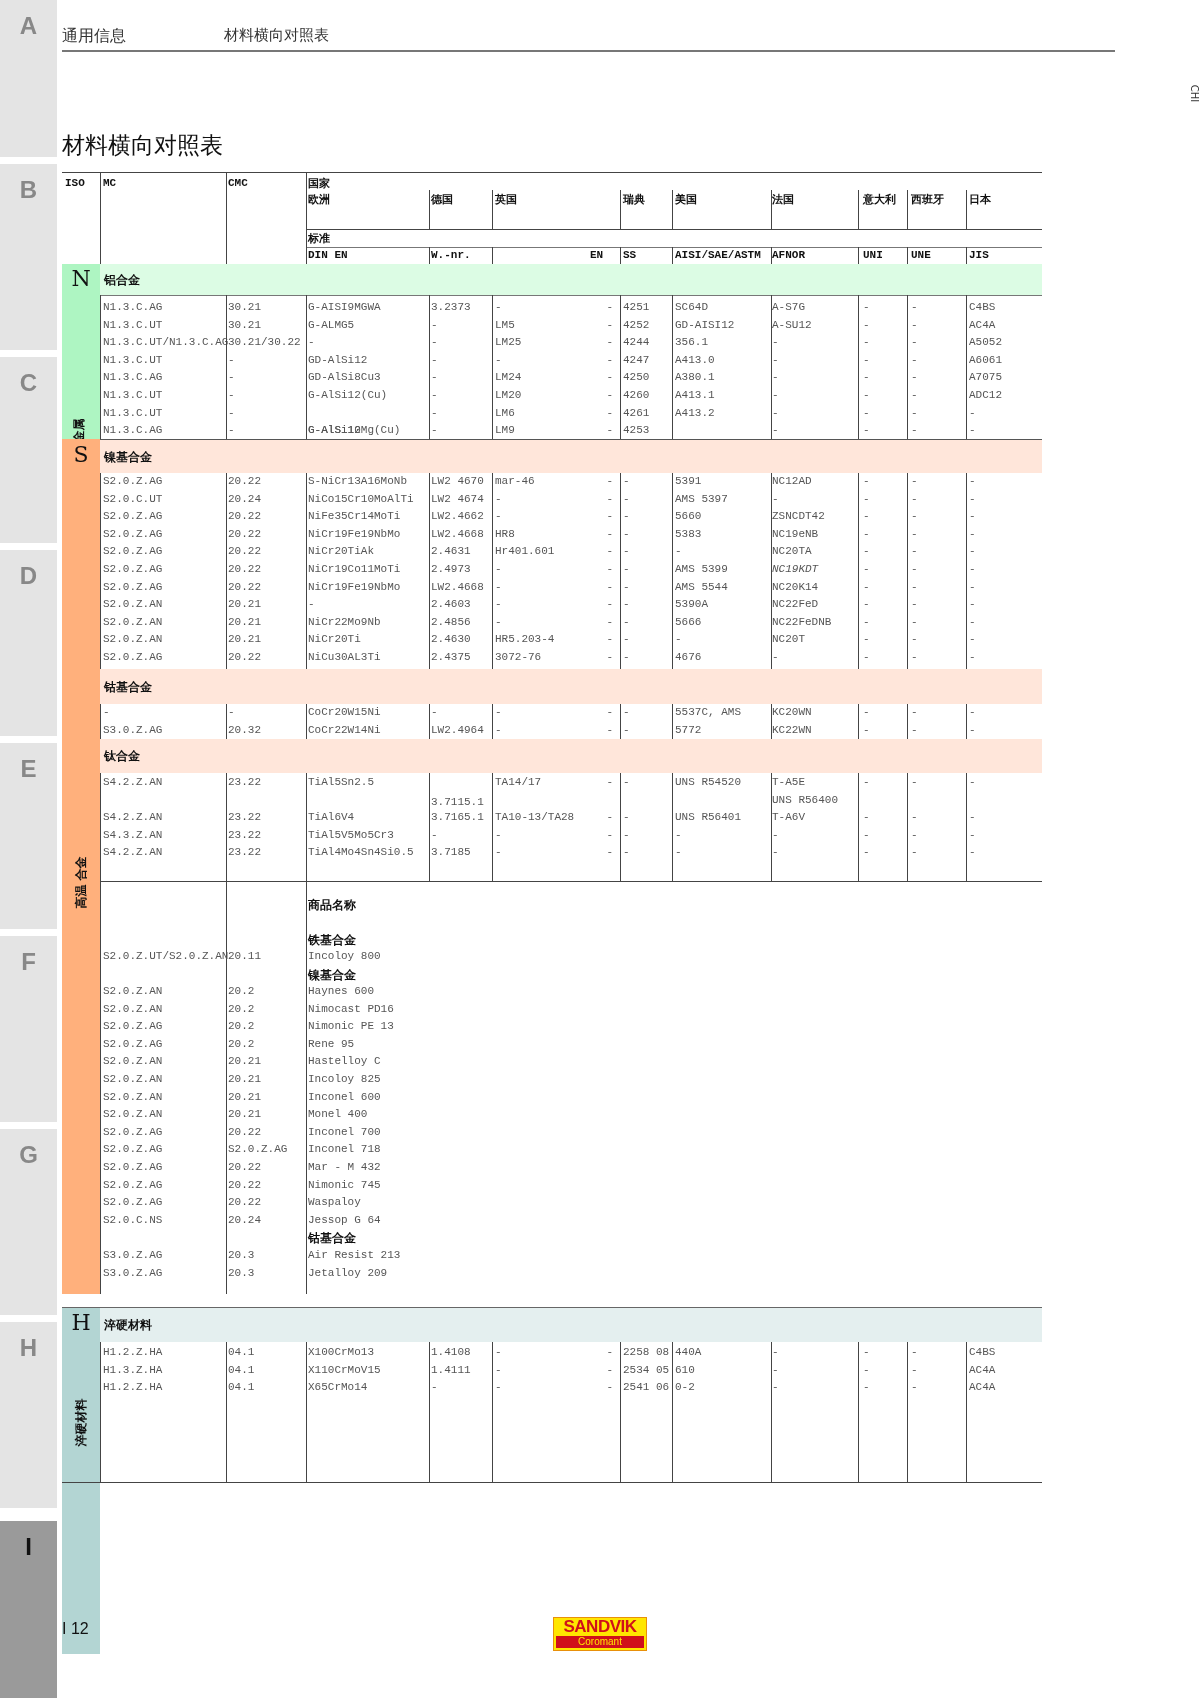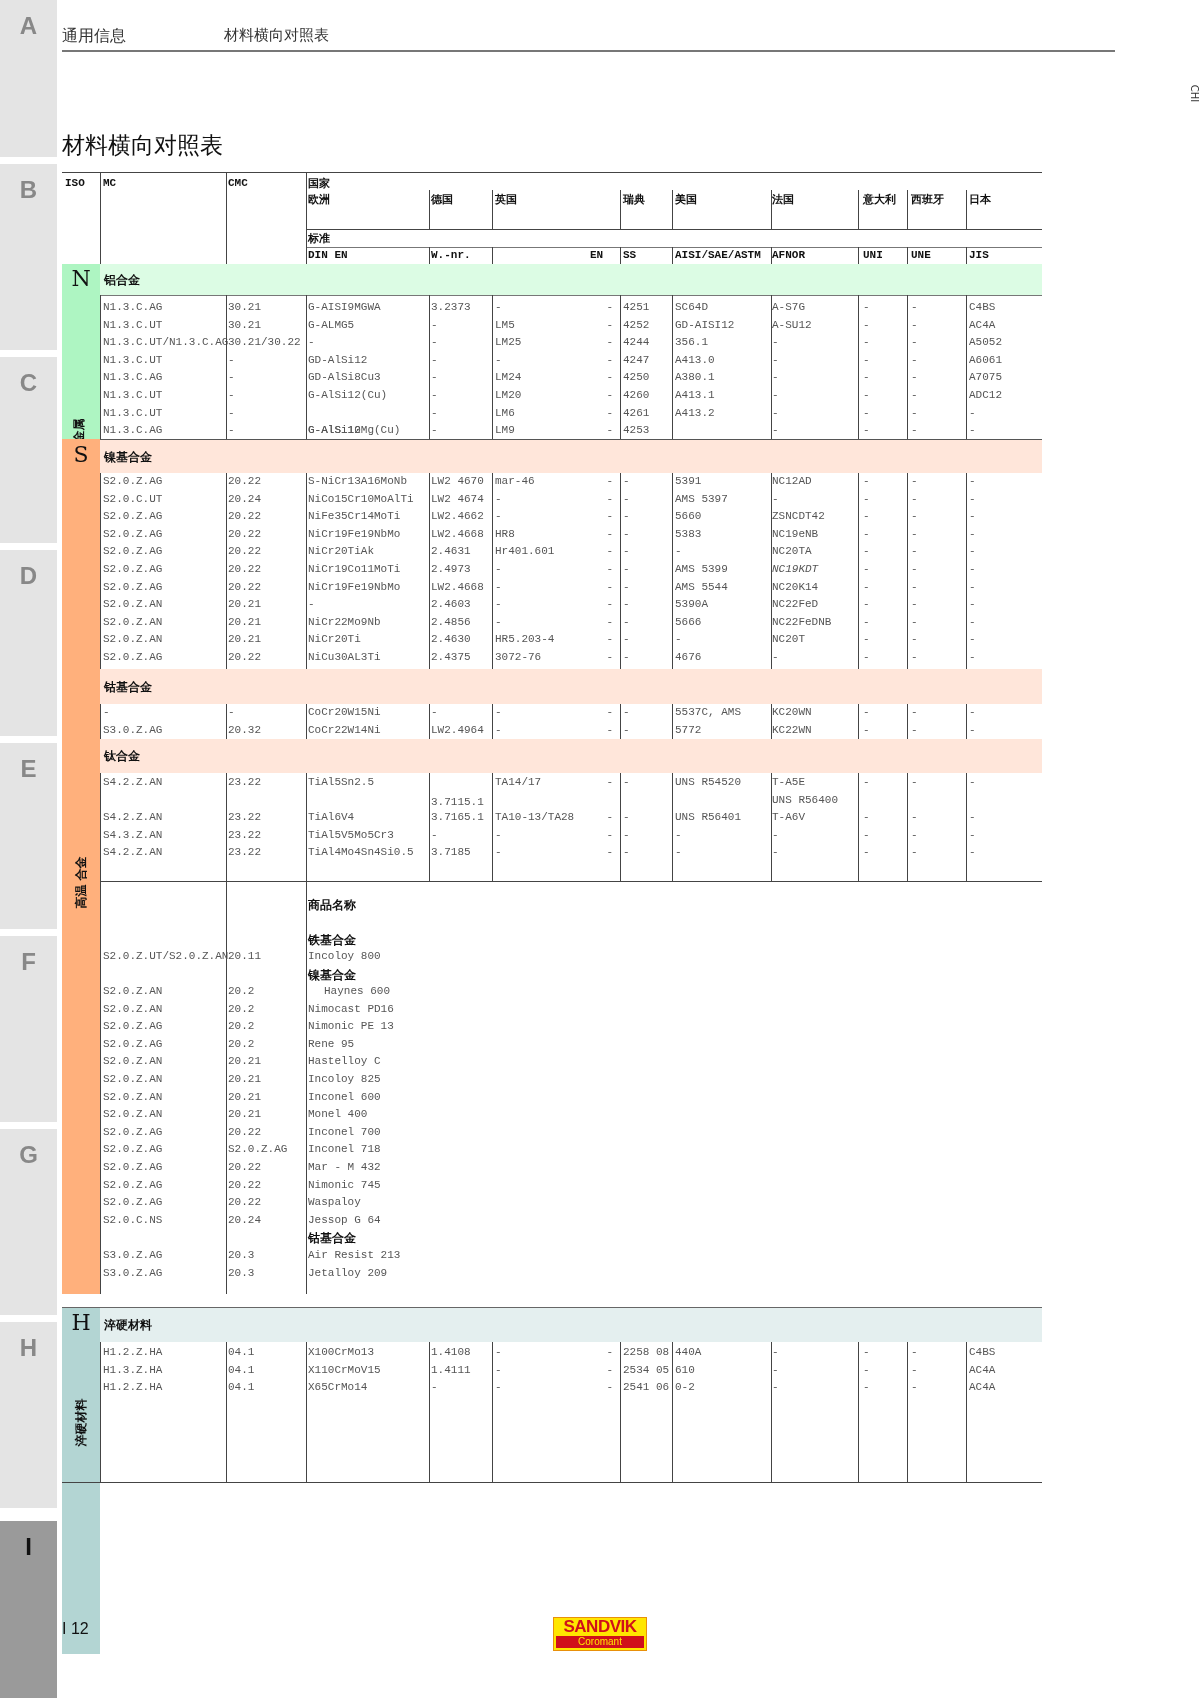--- a/index.html
+++ b/index.html
@@ -464,21 +464,21 @@
     <div class="vline" style="left: 164px; top: 709px; height: 413px;"></div>
     <div class="vline" style="left: 244px; top: 709px; height: 413px;"></div>
     <div class="trade-hdr" style="left: 246px; top: 725px;">商品名称</div>
     <div class="trade-hdr" style="left: 246px; top: 760px;">铁基合金</div>
     <div class="cell" style="left: 41px; top: 776px;">S2.0.Z.UT/S2.0.Z.AN</div>
     <div class="cell" style="left: 166px; top: 776px;">20.11</div>
     <div class="cell" style="left: 246px; top: 776px;">Incoloy 800</div>
     <div class="trade-hdr" style="left: 246px; top: 795px;">镍基合金</div>
     <div class="cell" style="left: 41px; top: 811px;">S2.0.Z.AN</div>
     <div class="cell" style="left: 166px; top: 811px;">20.2</div>
-    <div class="cell" style="left: 246px; top: 811px; margin-left: 16px;">Haynes 600</div>
+    <div class="cell" style="left: 246px; top: 811px;">Haynes 600</div>
     <div class="cell" style="left: 41px; top: 828.6px;">S2.0.Z.AN</div>
     <div class="cell" style="left: 166px; top: 828.6px;">20.2</div>
     <div class="cell" style="left: 246px; top: 828.6px;">Nimocast PD16</div>
     <div class="cell" style="left: 41px; top: 846.2px;">S2.0.Z.AG</div>
     <div class="cell" style="left: 166px; top: 846.2px;">20.2</div>
     <div class="cell" style="left: 246px; top: 846.2px;">Nimonic PE 13</div>
     <div class="cell" style="left: 41px; top: 863.8px;">S2.0.Z.AG</div>
     <div class="cell" style="left: 166px; top: 863.8px;">20.2</div>
     <div class="cell" style="left: 246px; top: 863.8px;">Rene 95</div>
     <div class="cell" style="left: 41px; top: 881.4px;">S2.0.Z.AN</div>

